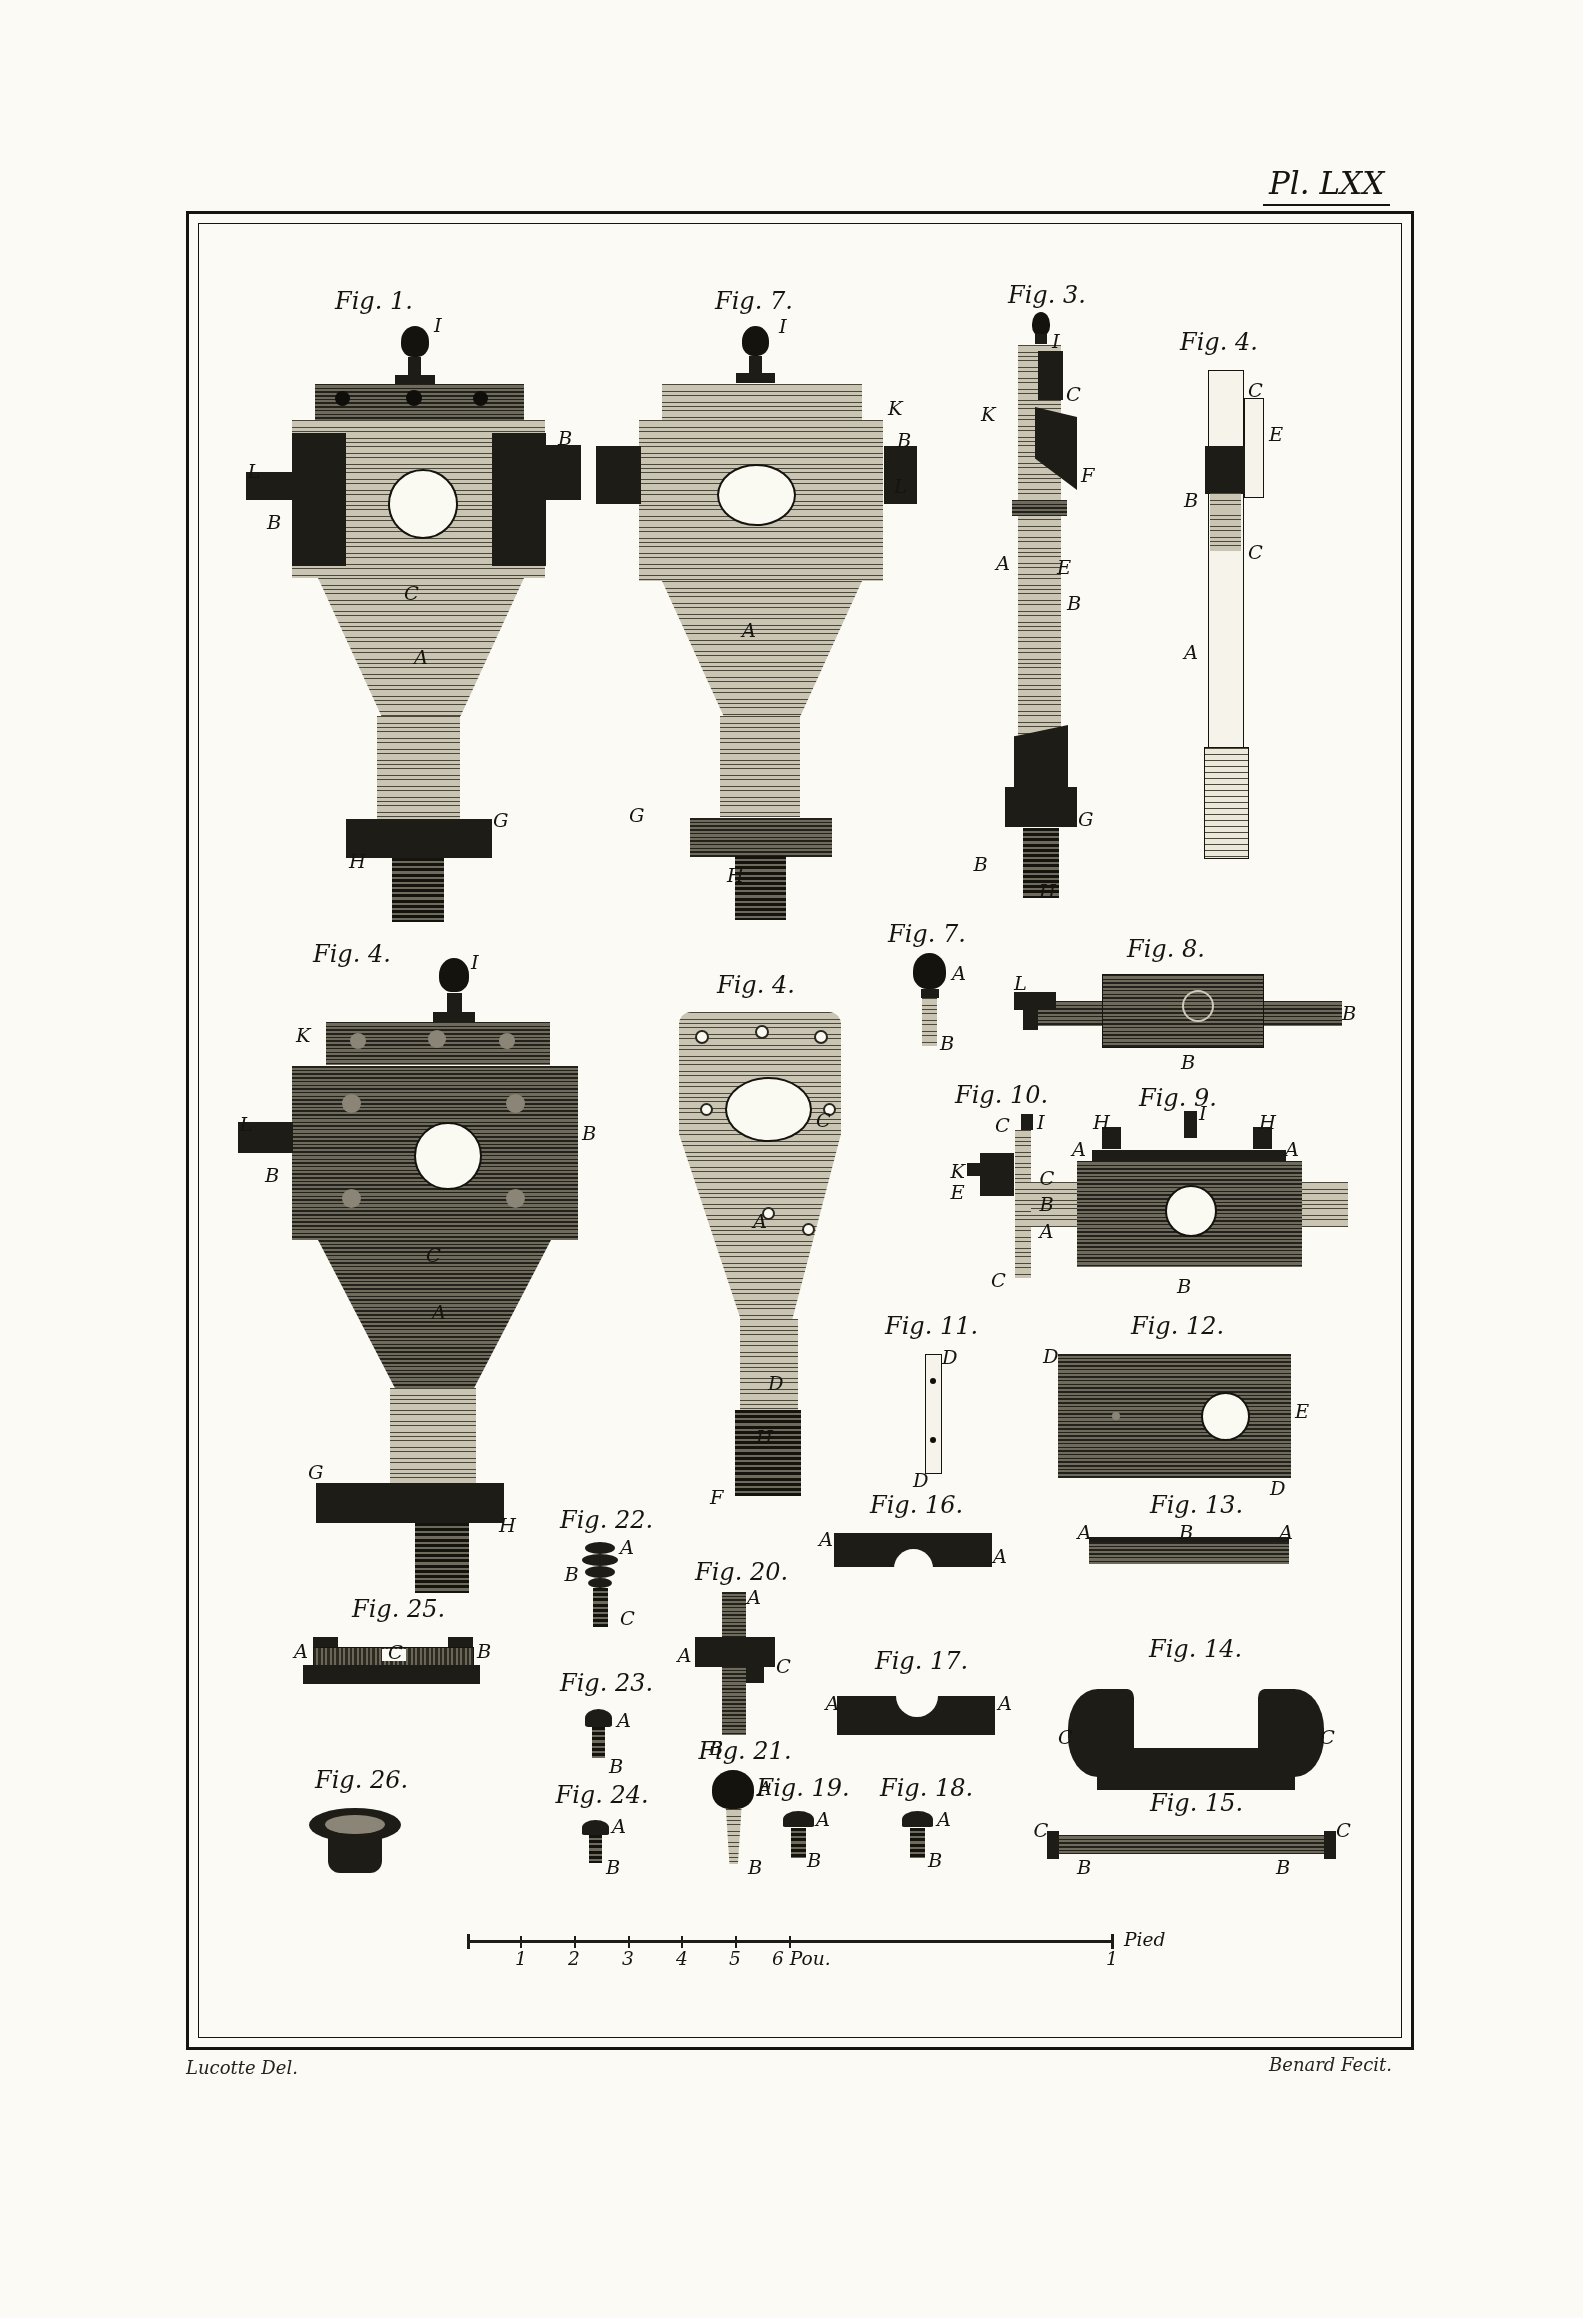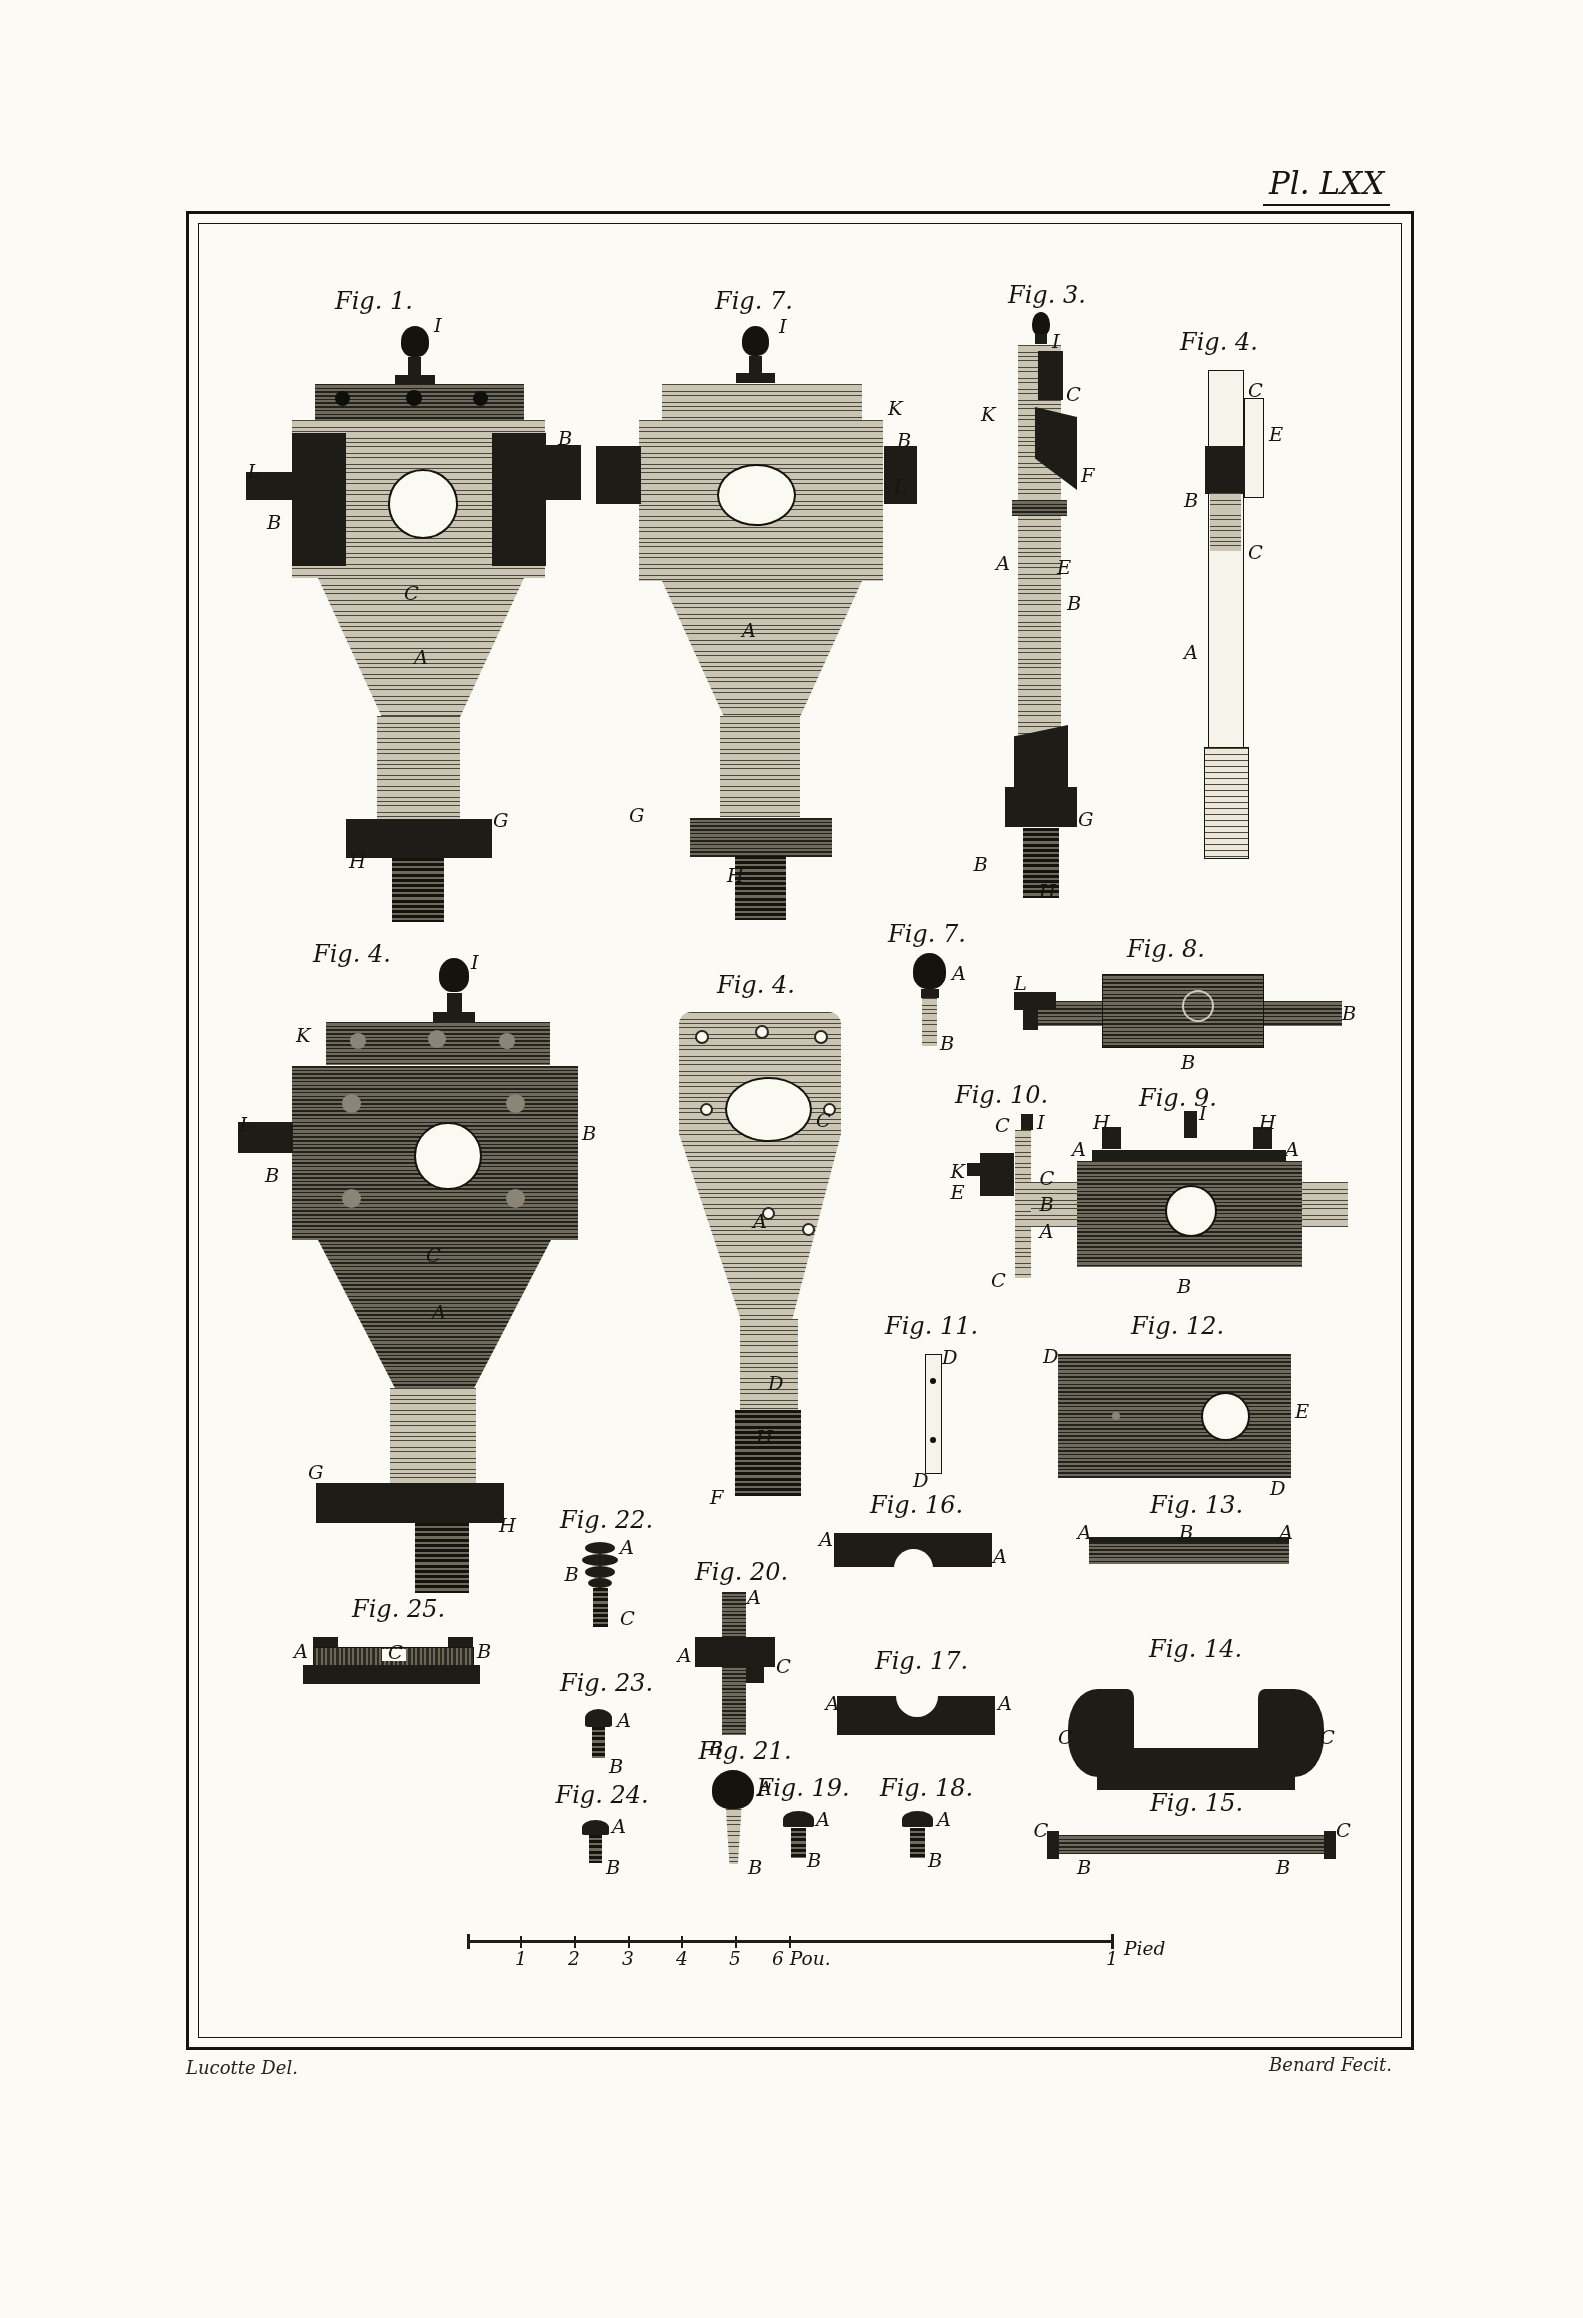--- a/index.html
+++ b/index.html
@@ -372,39 +372,45 @@
     <div class="dark" style="left:19.4px;top:42px;width:25px;height:13.4px;"></div>
     <div class="dark" style="left:154px;top:42px;width:25px;height:13.4px;"></div>
     <div class="deck" style="left:19.4px;top:52px;width:159px;height:19.4px;border:0.7px solid #16140f;"></div>
     <div class="notch-sq" style="left:88px;top:54px;width:24px;height:12px;"></div>
     <div class="dark" style="left:9px;top:70px;width:177px;height:19.4px;"></div>
     <span class="ltr" style="left:0;top:45px;">A</span>
     <span class="ltr" style="left:183px;top:45px;">B</span>
     <span class="ltr" style="left:94px;top:46px;">C</span>
   </div>
 
+  <div class="fig" style="left:279px;top:1766px;width:157px;height:119px;">
+    <span class="fig-label" style="left:36px;top:0;">Fig. 26.</span>
+    <div class="dark" style="left:30px;top:42px;width:92px;height:34px;border-radius:50%;"></div>
+    <div style="left:46px;top:49px;width:60px;height:19.4px;background:#8a8576;border-radius:50%;"></div>
+    <div class="dark" style="left:49px;top:70px;width:54px;height:37px;border-radius:0 0 12px 12px;"></div>
+  </div>
 
   <div class="scale">
     <div class="dark" style="left:27px;top:25px;width:647px;height:3px;"></div>
     <div class="dark" style="left:27px;top:19.4px;width:3px;height:15px;"></div>
     <div class="dark" style="left:80px;top:21px;width:2.2px;height:12px;"></div>
     <div class="dark" style="left:134px;top:21px;width:2.2px;height:12px;"></div>
     <div class="dark" style="left:188px;top:21px;width:2.2px;height:12px;"></div>
     <div class="dark" style="left:241px;top:21px;width:2.2px;height:12px;"></div>
     <div class="dark" style="left:295px;top:21px;width:2.2px;height:12px;"></div>
     <div class="dark" style="left:349px;top:21px;width:2.2px;height:12px;"></div>
     <div class="dark" style="left:671px;top:19.4px;width:3px;height:15px;"></div>
     <span class="s-num" style="left:75px;top:33px;">1</span>
     <span class="s-num" style="left:128px;top:33px;">2</span>
     <span class="s-num" style="left:182px;top:33px;">3</span>
     <span class="s-num" style="left:236px;top:33px;">4</span>
     <span class="s-num" style="left:289px;top:33px;">5</span>
     <span class="s-num" style="left:332px;top:33px;">6 Pou.</span>
     <span class="s-num" style="left:666px;top:33px;">1</span>
-    <span class="s-num" style="left:684px;top:23px;">Pied</span>
+    <span class="s-num" style="left:684px;top:14px;">Pied</span>
   </div>
 
   <span class="credit" style="left:186px;top:2057px;">Lucotte Del.</span>
   <span class="credit" style="left:1269px;top:2054px;">Benard Fecit.</span>
 
 
 </div>
 
 
 </body></html>

